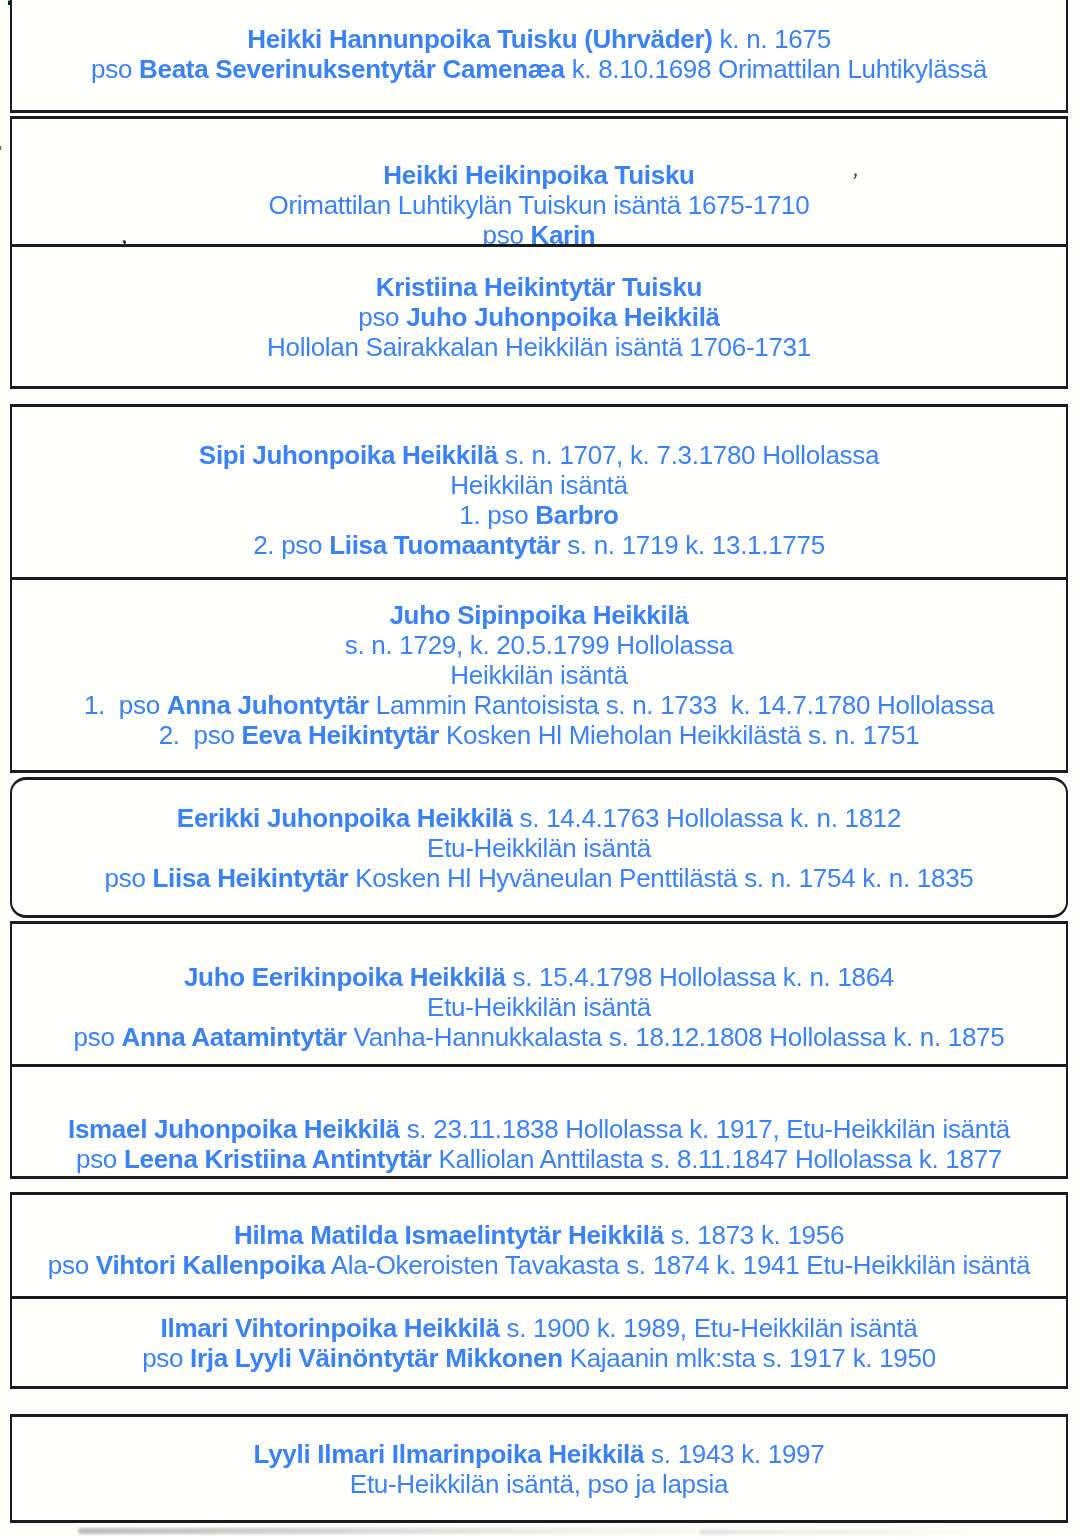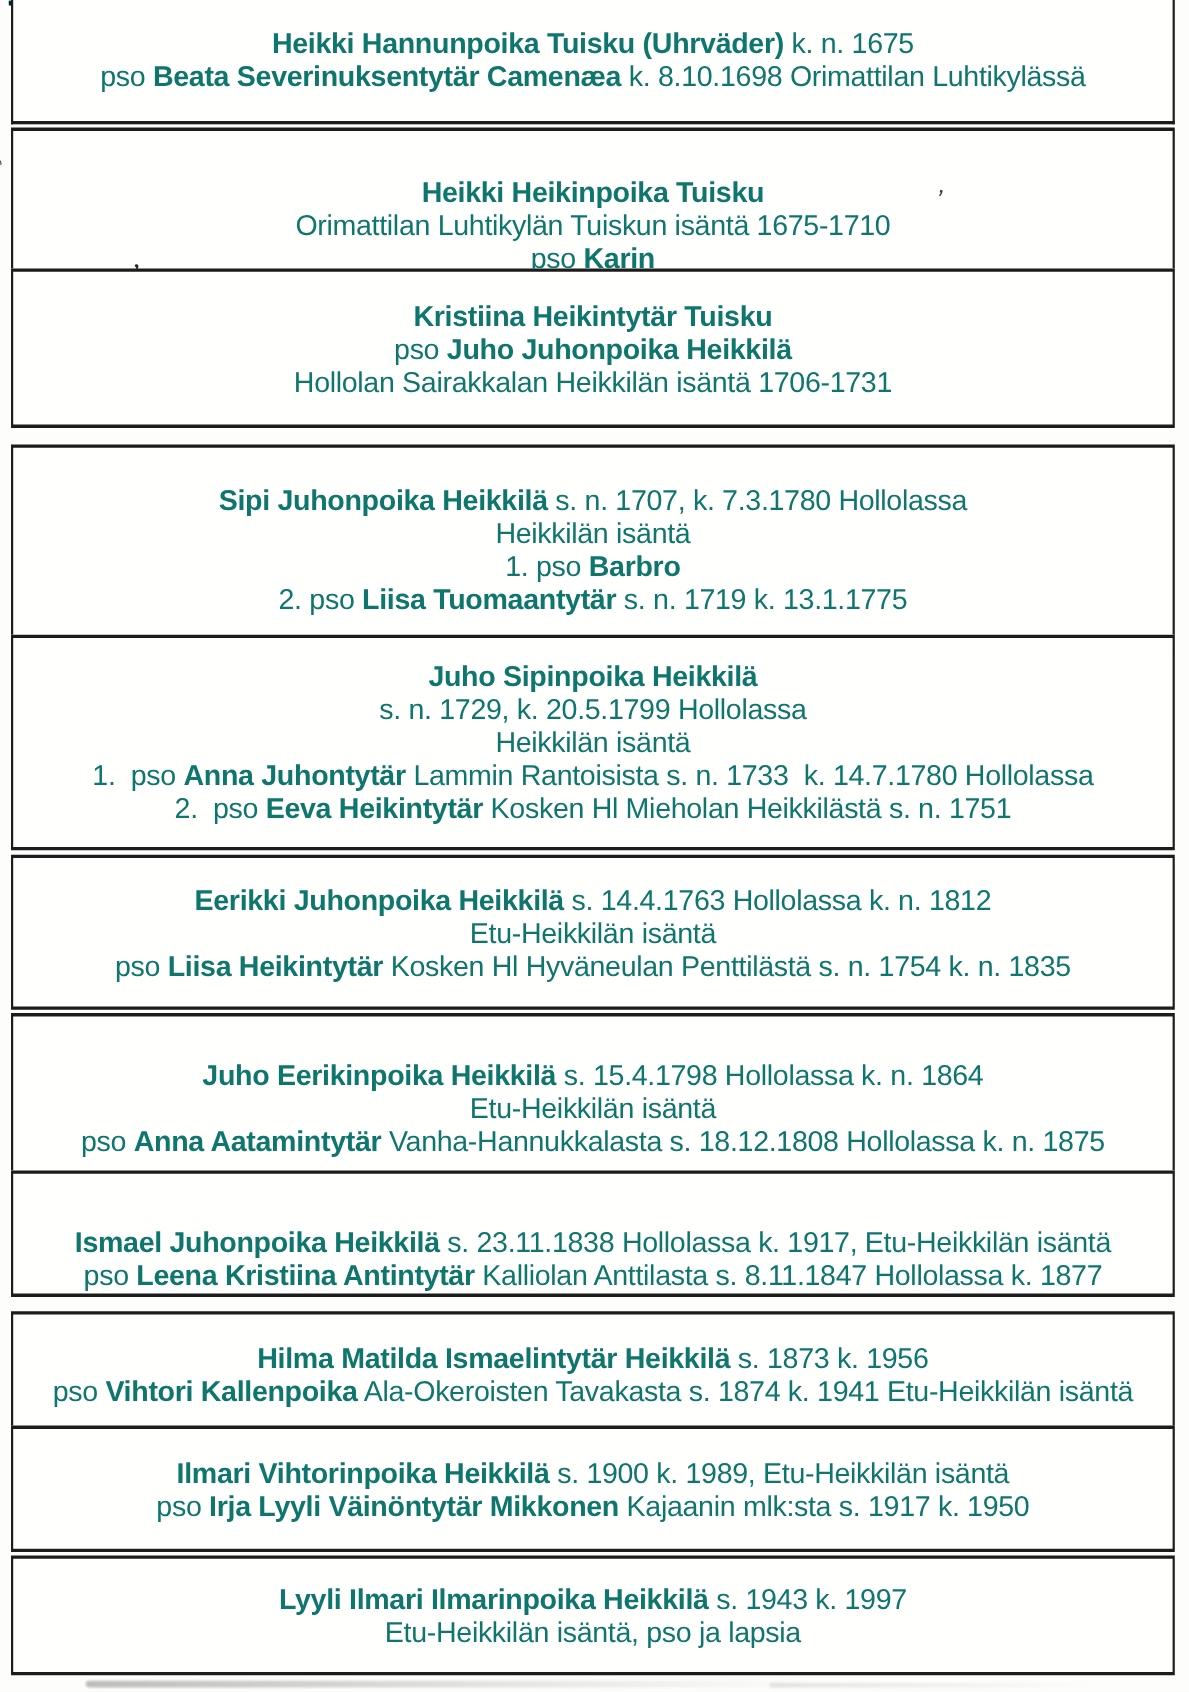--- a/index.html
+++ b/index.html
@@ -24,33 +24,33 @@
     background:#fffffe;
     display:flex;flex-direction:column;
     justify-content:center;align-items:center;
     padding:2px 6px;
   }
   .r1{top:-3px;height:116px;border-top:none;}
   .r2{top:116px;height:177px;}
   .r3{top:244px;height:145px;}
   .r4{top:404px;height:192px;}
   .r5{top:577px;height:196px;}
-  .r6{top:777px;height:141px;}
+  .r6{top:777px;height:141px;border-radius:16px;}
   .r7{top:921px;height:172px;}
   .r8{top:1064px;height:115px;justify-content:flex-end;}
   .r9{top:1192px;height:115px;}
-  .r10{top:1296px;height:115px;}
+  .r10{top:1296px;height:93px;}
   .r11{top:1414px;height:109px;}
   .line{
     white-space:pre-wrap;
     text-align:center;
     font-size:26px;
     line-height:30px;
     letter-spacing:-0.3px;
-    color:#0f766e;
+    color:#3b82f6;
   }
   .line .b{font-weight:700;}
   .line .r{font-weight:400;}
   
   .artifact{position:absolute;pointer-events:none;}
   .topbar-cyan{
     left:8px;top:0;width:270px;height:3px;
     background:linear-gradient(to right,#2fd4cf 0%,#8fe9e6 35%,rgba(200,245,243,0) 100%);
   }
   .topbar-dark{

